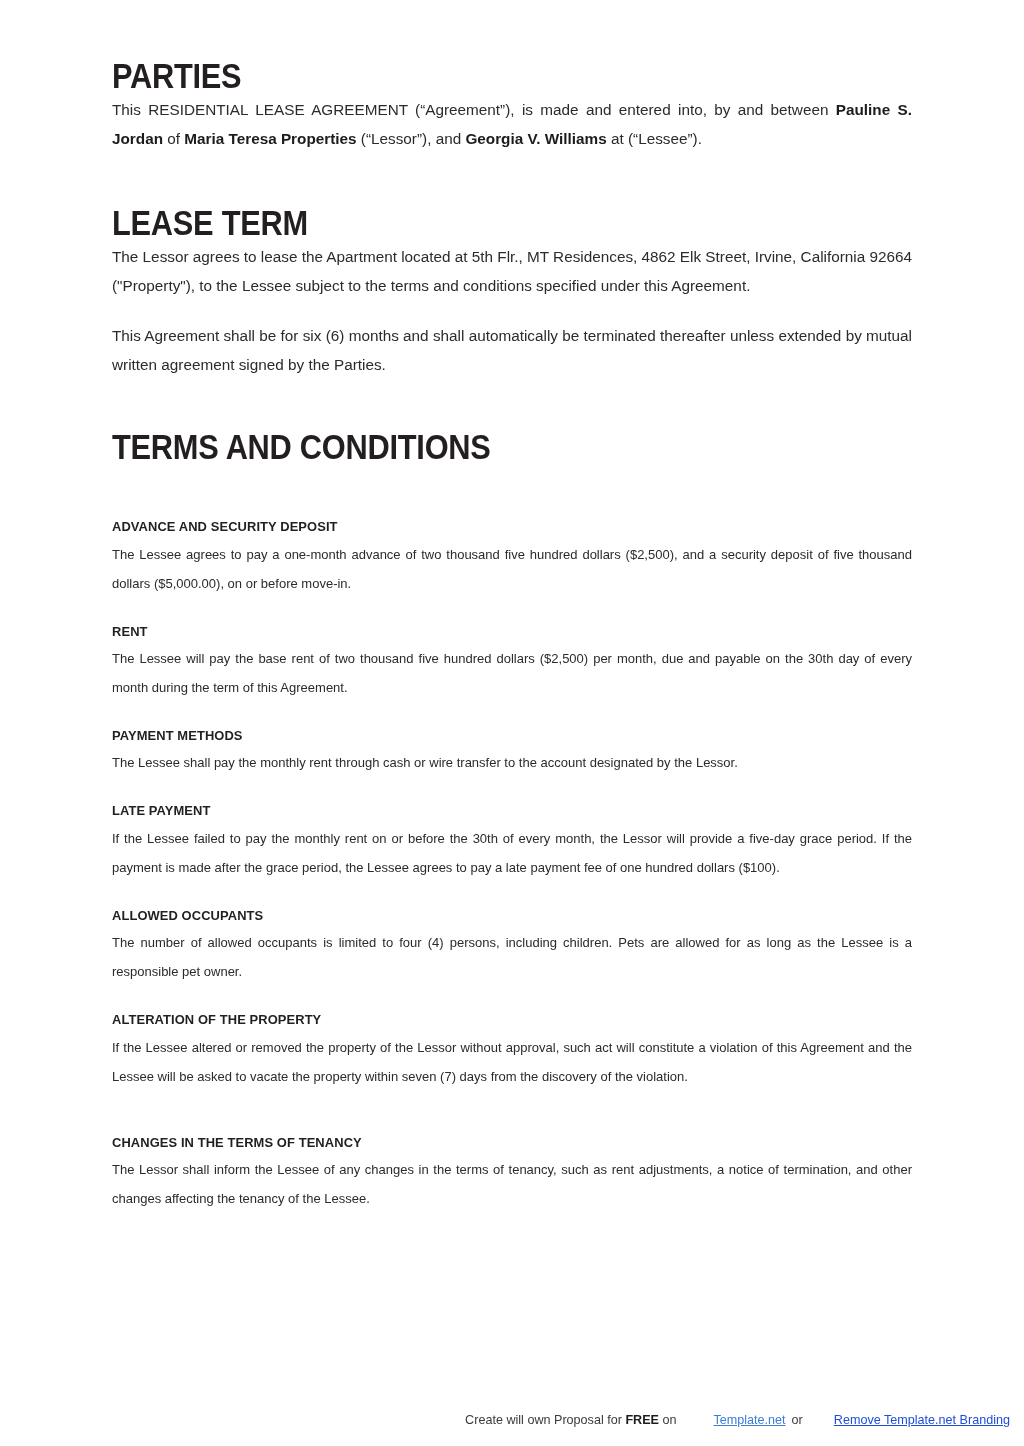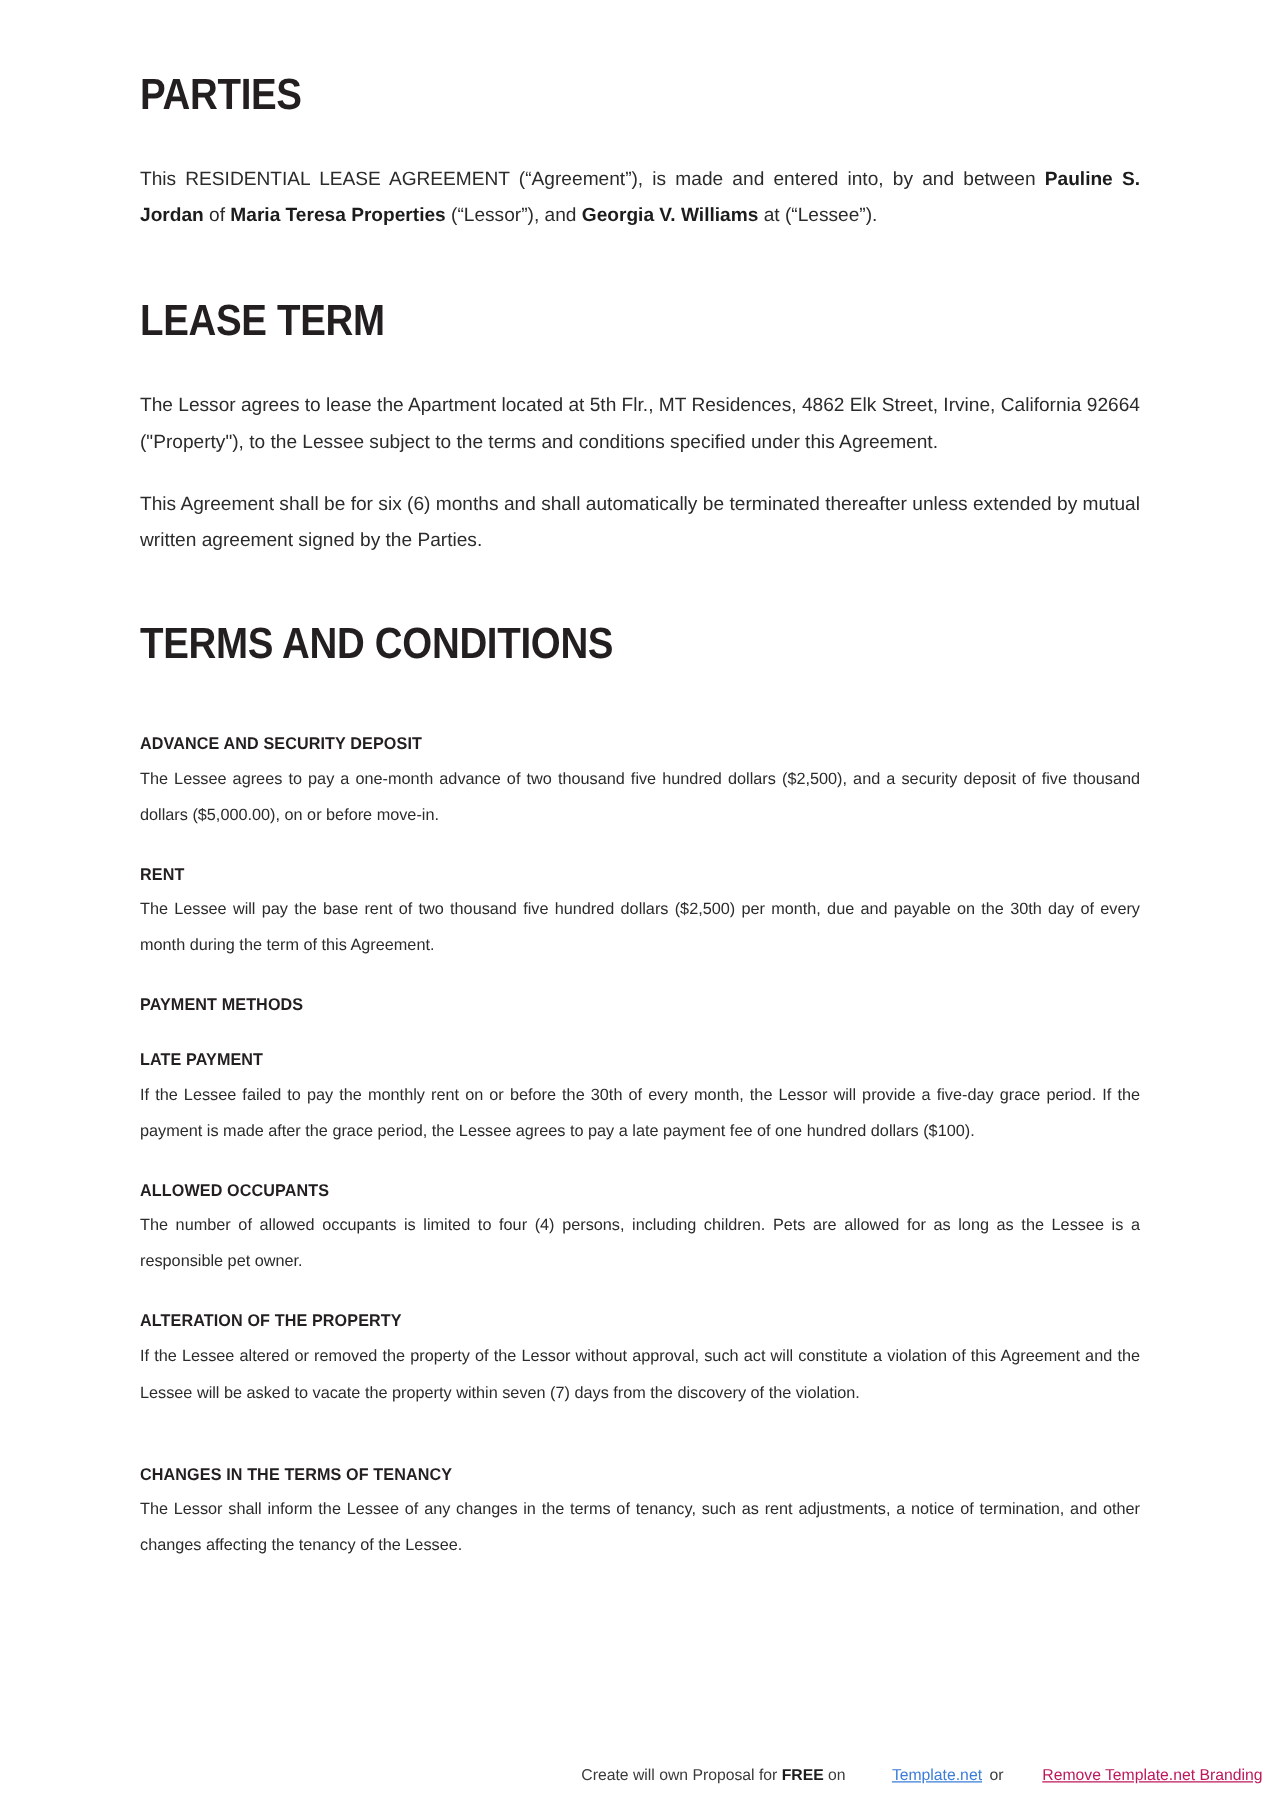--- a/index.html
+++ b/index.html
@@ -51,21 +51,21 @@
 
   
   p.body-text {
     font-size: 15.3px;
     line-height: 29px;
     text-align: justify;
     margin: 0;
     color: #2b2b2b;
     font-weight: normal;
   }
-  p.body-text.first-after-heading { margin-top: 34px; }
+  p.body-text.first-after-heading { }
   p.body-text + p.body-text { margin-top: 21px; }
 
   b, strong { font-weight: bold; color: #1c1c1c; }
 
   
   .terms-block { margin-top: 52px; }
 
   .term {
     margin-top: 24px;
   }
@@ -108,21 +108,21 @@
   .footer .f-free { font-weight: bold; color: #1c1c1c; }
   .footer .f-sep  { display: inline-block; width: 6px; }
   .footer a {
     text-decoration: underline;
     margin-left: 25px;
   }
   .footer a.link-template {
     color: #3b7dd8;
   }
   .footer a.link-remove {
-    color: #be185d;
+    color: #1d4ed8;
   }
 </style>
 </head>
 <body>
 
 <div class="page">
   <div class="content">
 
     <h1 class="section-heading heading-parties">PARTIES</h1>
     <p class="body-text first-after-heading"><span>This RESIDENTIAL LEASE AGREEMENT (“Agreement”), is made and entered into, by and between </span><b>Pauline S. Jordan</b><span> of </span><b>Maria Teresa Properties</b><span> (“Lessor”), and </span><b>Georgia V. Williams</b><span> at (“Lessee”).</span></p>
@@ -140,20 +140,21 @@
         <p class="term-body">The Lessee agrees to pay a one-month advance of two thousand five hundred dollars ($2,500), and a security deposit of five thousand dollars ($5,000.00), on or before move-in.</p>
       </div>
 
       <div class="term">
         <div class="term-title">RENT</div>
         <p class="term-body">The Lessee will pay the base rent of two thousand five hundred dollars ($2,500) per month, due and payable on the 30th day of every month during the term of this Agreement.</p>
       </div>
 
       <div class="term">
         <div class="term-title">PAYMENT METHODS</div>
+        <p class="term-body">The Lessee shall pay the monthly rent through cash or wire transfer to the account designated by the Lessor.</p>
       </div>
 
       <div class="term">
         <div class="term-title">LATE PAYMENT</div>
         <p class="term-body">If the Lessee failed to pay the monthly rent on or before the 30th of every month, the Lessor will provide a five-day grace period. If the payment is made after the grace period, the Lessee agrees to pay a late payment fee of one hundred dollars ($100).</p>
       </div>
 
       <div class="term">
         <div class="term-title">ALLOWED OCCUPANTS</div>
         <p class="term-body">The number of allowed occupants is limited to four (4) persons, including children. Pets are allowed for as long as the Lessee is a responsible pet owner.</p>

